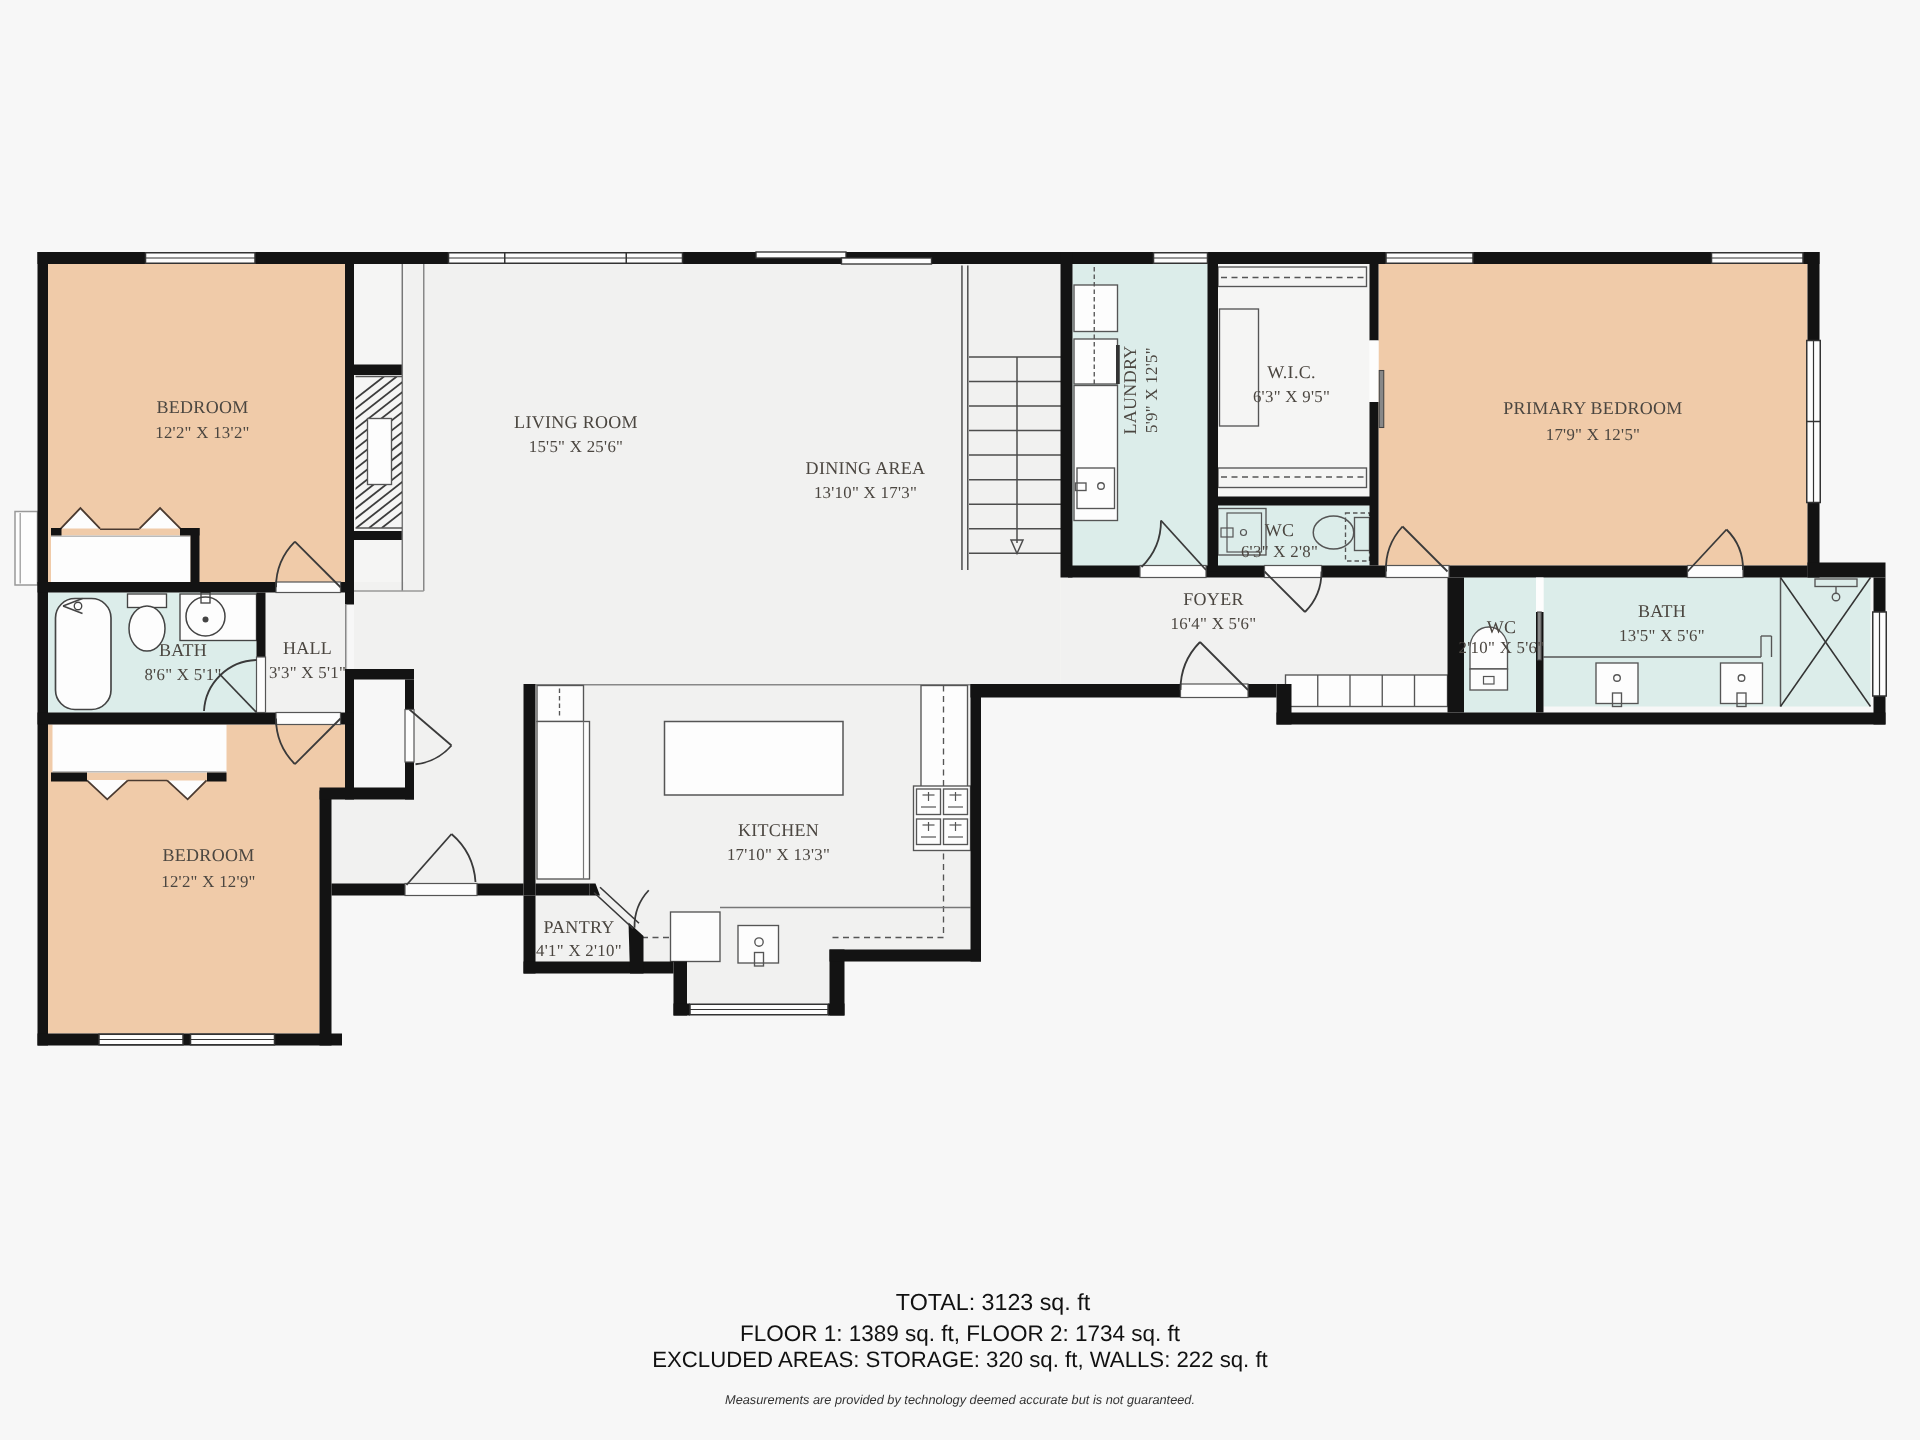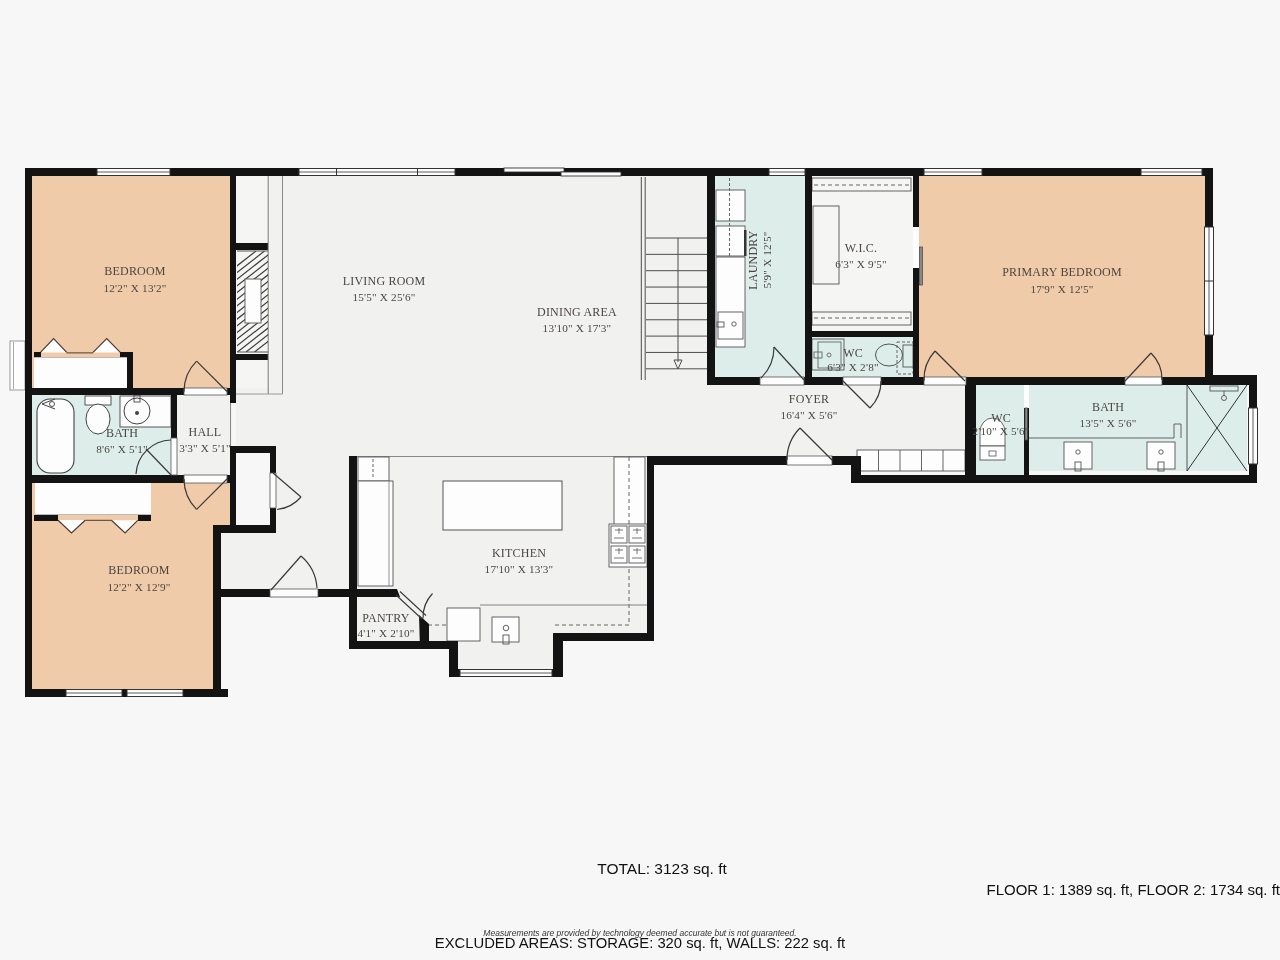--- a/index.html
+++ b/index.html
@@ -314,14 +314,14 @@
 <text x="1108" y="411" font-family="Liberation Serif, serif" font-size="12" fill="#4b4640" text-anchor="middle" letter-spacing="0.2">BATH</text>
 <text x="1108" y="427" font-family="Liberation Serif, serif" font-size="11.2" fill="#4b4640" text-anchor="middle" letter-spacing="0.2">13'5" X 5'6"</text>
 <text x="139" y="574" font-family="Liberation Serif, serif" font-size="12" fill="#4b4640" text-anchor="middle" letter-spacing="0.2">BEDROOM</text>
 <text x="139" y="591" font-family="Liberation Serif, serif" font-size="11.2" fill="#4b4640" text-anchor="middle" letter-spacing="0.2">12'2" X 12'9"</text>
 <text x="519" y="557" font-family="Liberation Serif, serif" font-size="12" fill="#4b4640" text-anchor="middle" letter-spacing="0.2">KITCHEN</text>
 <text x="519" y="573" font-family="Liberation Serif, serif" font-size="11.2" fill="#4b4640" text-anchor="middle" letter-spacing="0.2">17'10" X 13'3"</text>
 <text x="386" y="622" font-family="Liberation Serif, serif" font-size="12" fill="#4b4640" text-anchor="middle" letter-spacing="0.2">PANTRY</text>
 <text x="386" y="637" font-family="Liberation Serif, serif" font-size="11.2" fill="#4b4640" text-anchor="middle" letter-spacing="0.2">4'1" X 2'10"</text>
 </svg>
 <div class="bt" style="top:860px;font-size:15.5px;font-weight:normal;margin-left:22px;">TOTAL: 3123 sq. ft</div>
-<div class="bt" style="top:881px;font-size:15px;text-align:right;">FLOOR 1: 1389 sq. ft, FLOOR 2: 1734 sq. ft</div>
-<div class="bt" style="top:899px;font-size:14.8px;margin-top:36px;">EXCLUDED AREAS: STORAGE: 320 sq. ft, WALLS: 222 sq. ft</div>
+<div class="bt" style="top:881px;font-size:15px;">FLOOR 1: 1389 sq. ft, FLOOR 2: 1734 sq. ft</div>
+<div class="bt" style="top:899px;font-size:14.8px;">EXCLUDED AREAS: STORAGE: 320 sq. ft, WALLS: 222 sq. ft</div>
 <div class="bt" style="top:928px;font-size:8.5px;color:#333;font-style:italic;">Measurements are provided by technology deemed accurate but is not guaranteed.</div>
 </body></html>

